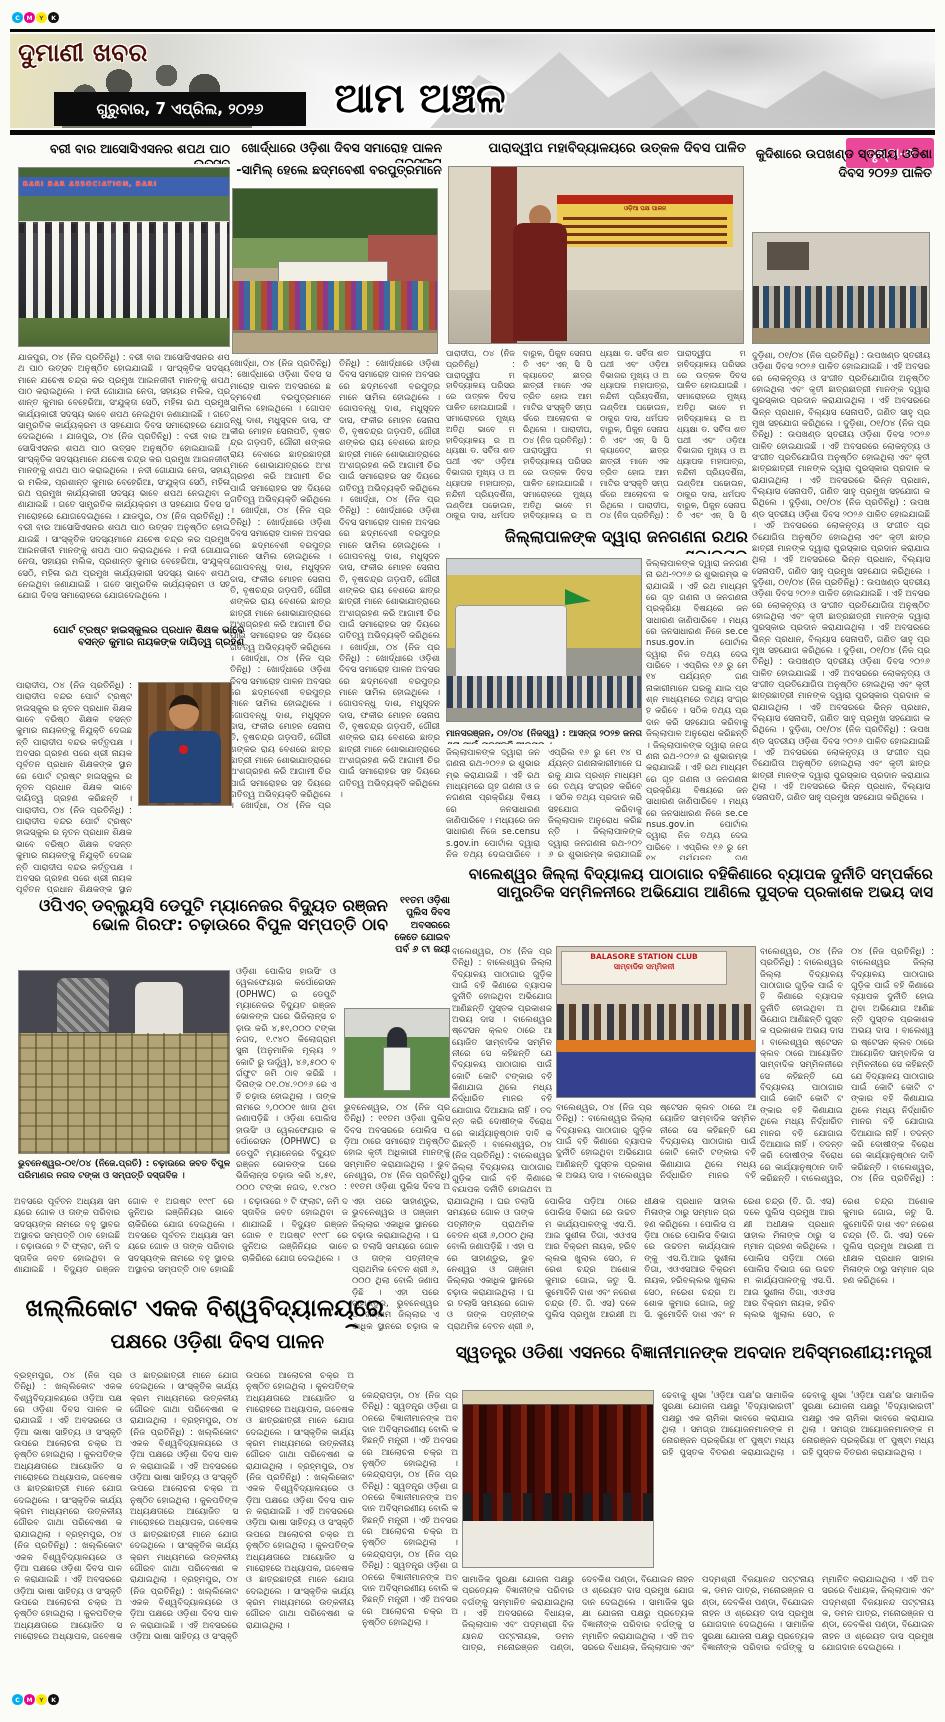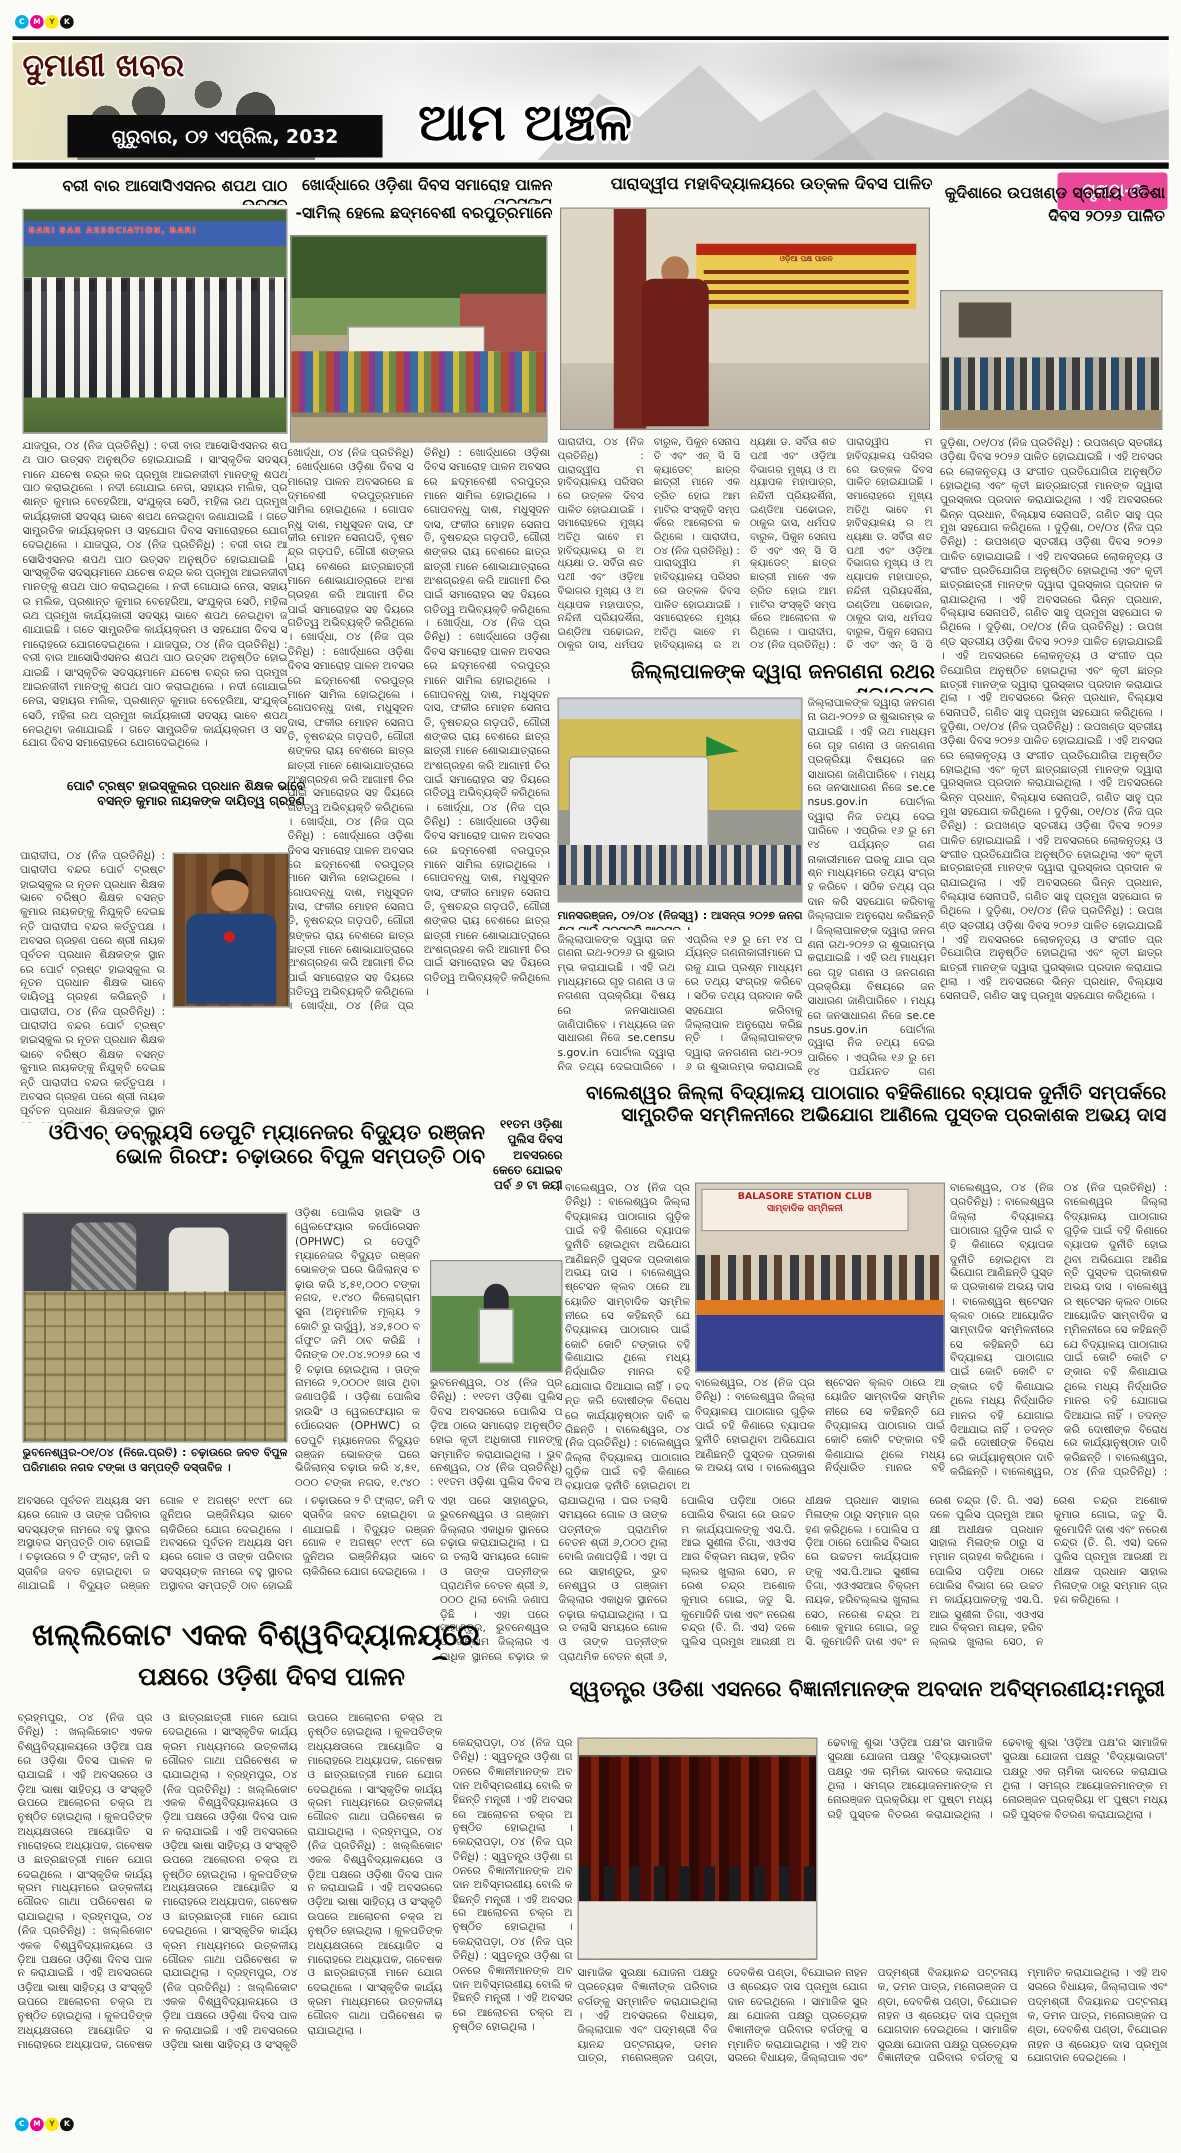--- a/index.html
+++ b/index.html
@@ -117,21 +117,21 @@
   <i class="c4">K</i>
 </div>
 <div class="abs rule" style="left:10px;top:29px;width:925px;height:3px;"></div>
 
 <div class="abs banner" style="left:10px;top:34px;width:925px;height:94px;">
   <div class="abs trees"></div>
   <div class="abs peak1"></div>
   <div class="abs peak2"></div>
   <div class="abs masthead">ଦୁମାଣୀ ଖବର</div>
 </div>
-<div class="abs datebox" style="left:54px;top:92px;width:252px;height:34px;">ଗୁରୁବାର, ୦୨ ଏପ୍ରିଲ, 2032</div>
+<div class="abs datebox" style="left:54px;top:92px;width:252px;height:34px;">ଗୁରୁବାର, 7 ଏପ୍ରିଲ, ୨୦୨୬</div>
 <div class="abs sectitle" style="left:255px;top:76px;width:330px;height:52px;">ଆମ ଅଞ୍ଚଳ</div>
 <div class="abs pagebox" style="left:846px;top:98px;width:88px;height:30px;">ପୃଷ୍ଠା-୭</div>
 <div class="abs rule" style="left:10px;top:130px;width:925px;height:5px;"></div>
 
 <div class="abs hd" style="left:18px;top:142px;width:212px;height:22px;font-size:12.5px;">ବରୀ ବାର ଆସୋସିଏସନର ଶପଥ ପାଠ ଉତ୍ସବ</div>
 <div class="abs ph ph-bari" style="left:18px;top:167px;width:212px;height:180px;">
   <div class="in bari-txt" style="top:12px;">BARI BAR ASSOCIATION, BARI</div>
   <div class="in heads" style="top:56px;"></div>
   <div class="in crowd"></div>
 </div>

